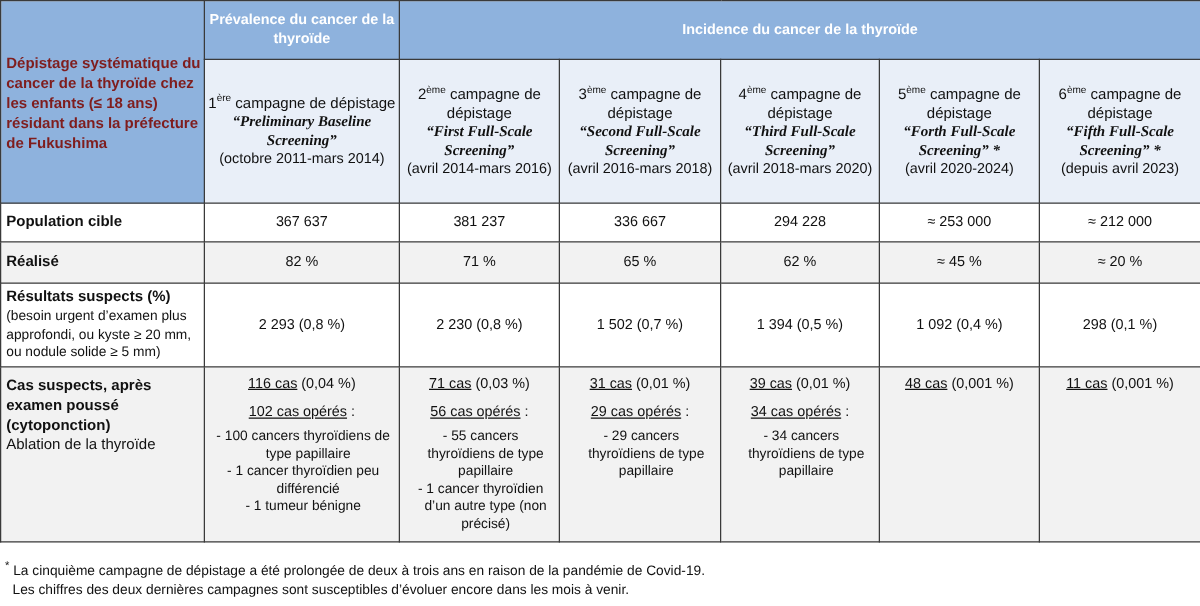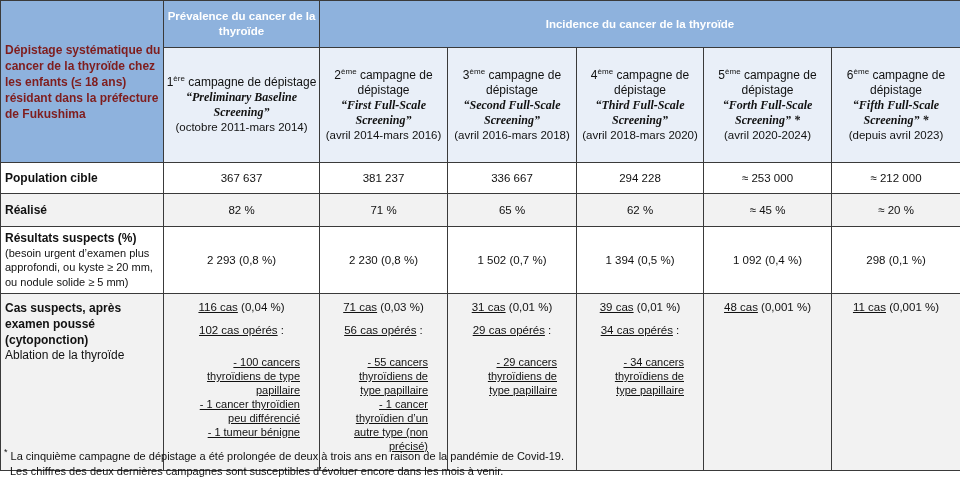--- a/index.html
+++ b/index.html
@@ -15,21 +15,21 @@
   .r-white { background:#ffffff;margin-top:44px; }
   .r-grey { background:#f2f2f2; }
   .lbl { text-align:left; padding-left:4px !important; }
   .lbl b { font-weight:bold; font-size:12px; }
   .val { text-align:center; }
   .top { vertical-align:top !important; }
   .u { text-decoration:underline; }
   .cas-block { padding-top:6px; }
   .cas-line { text-align:center; }
   .ops-title { text-align:center; margin-top:8px; }
-  ul.ops { list-style:none; margin:17px; padding:0 2px 0 4px; text-align:right; font-size:11px; line-height:14px;text-decoration:underline; }
+  ul.ops { list-style:none; margin:4px; padding:0 2px 0 4px; text-align:center; font-size:11px; line-height:14px; }
   ul.ops li { padding-left:8px; text-indent:-8px; }
   .footnote { position:absolute; left:4px; top:445px; font-size:11px; line-height:15px; color:#111; }
   .footnote sup { font-size:9px; }
   .footnote .l2 { padding-left:6px; }
 </style>
 </head>
 <body>
 
 <table class="main">
   <colgroup>

